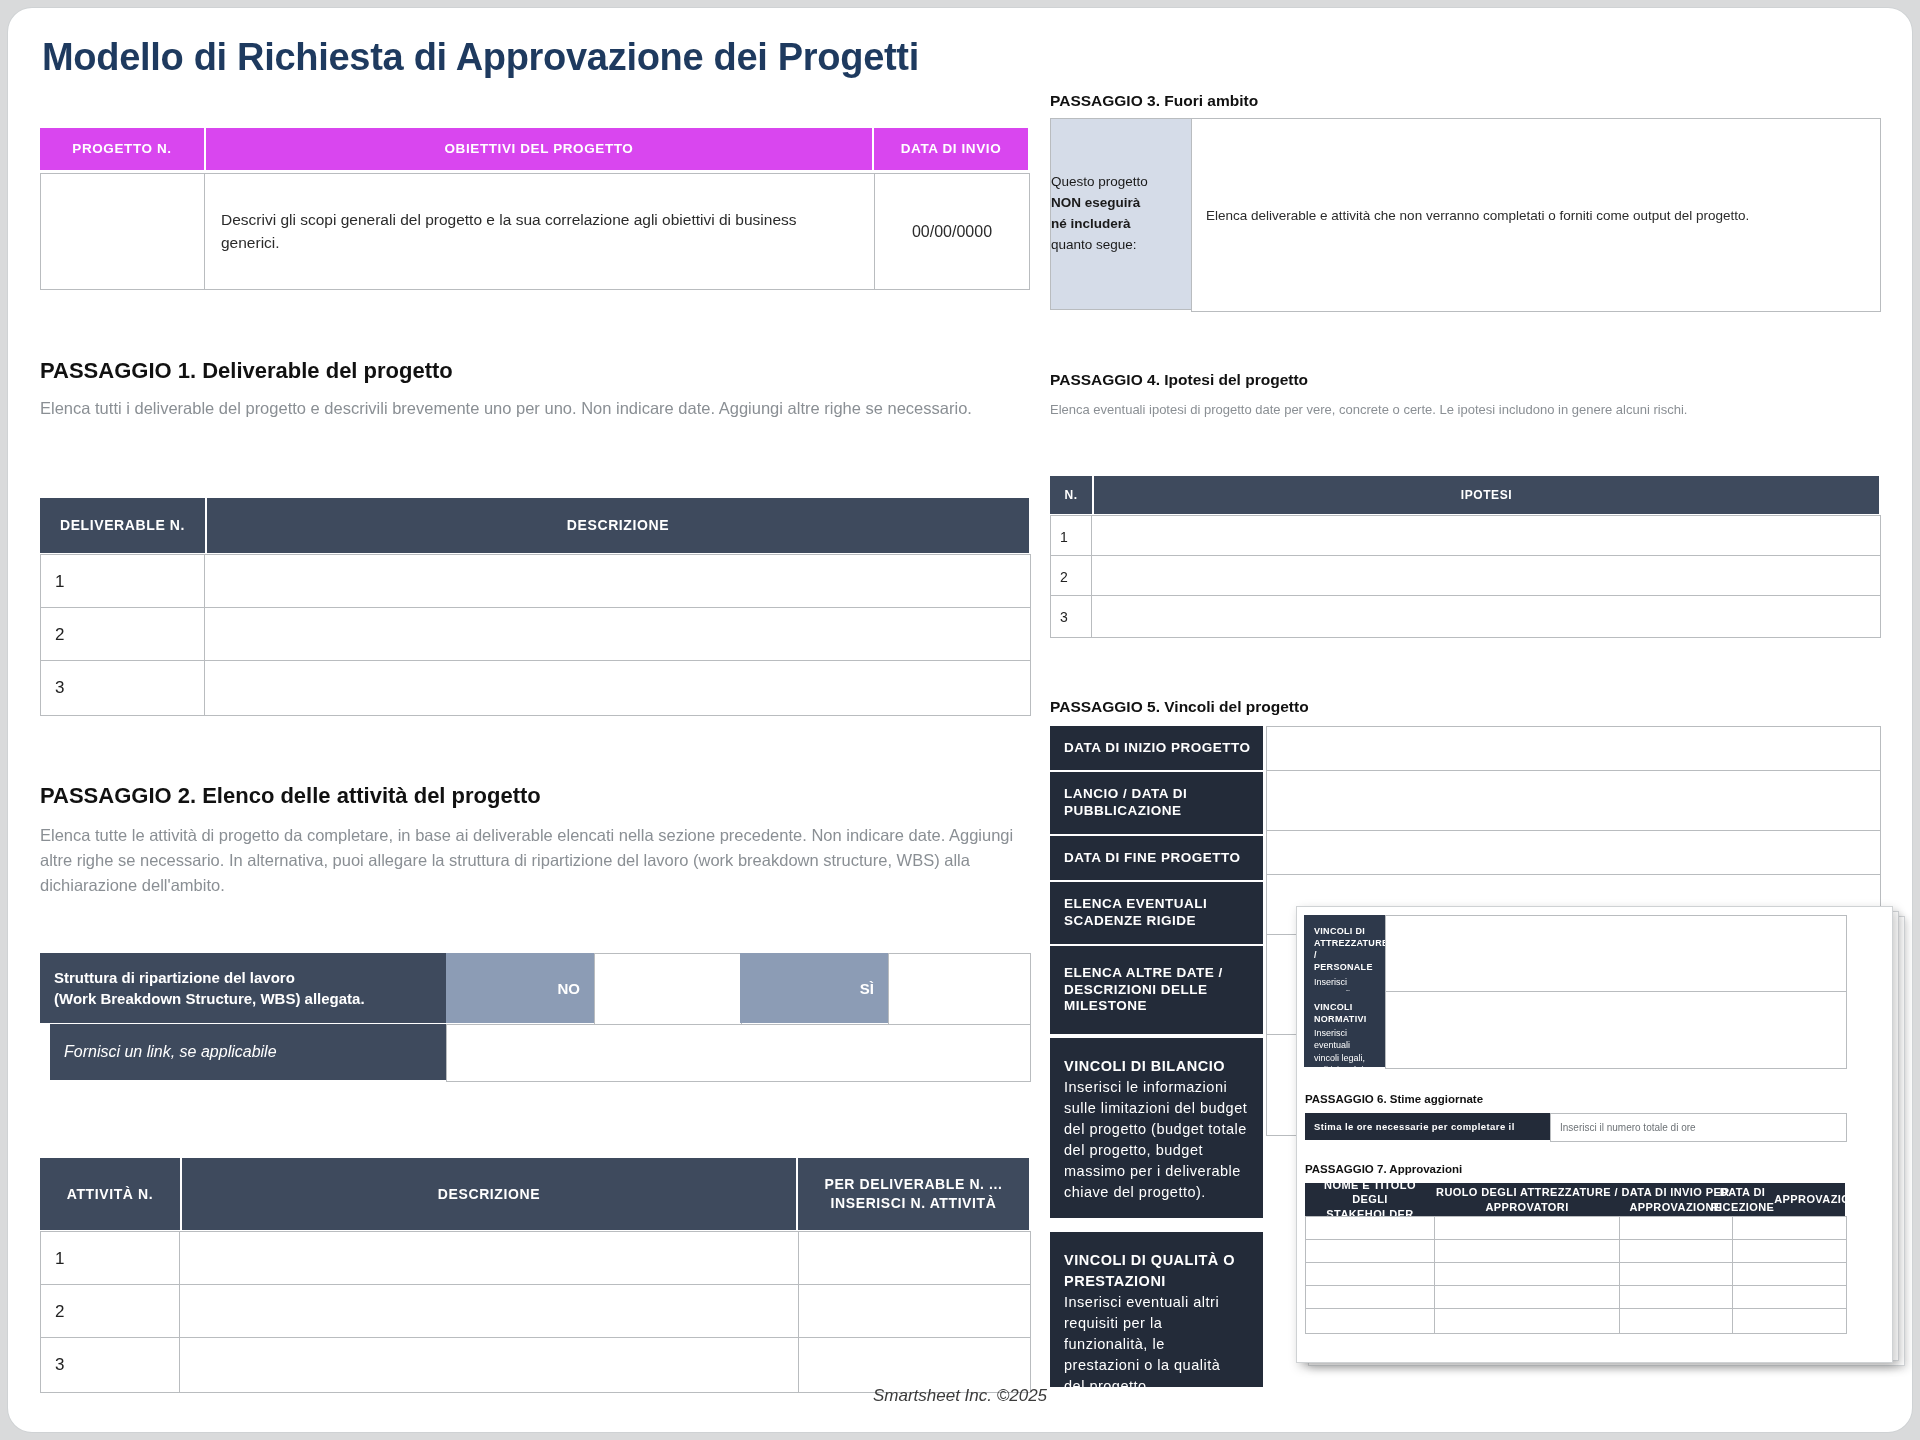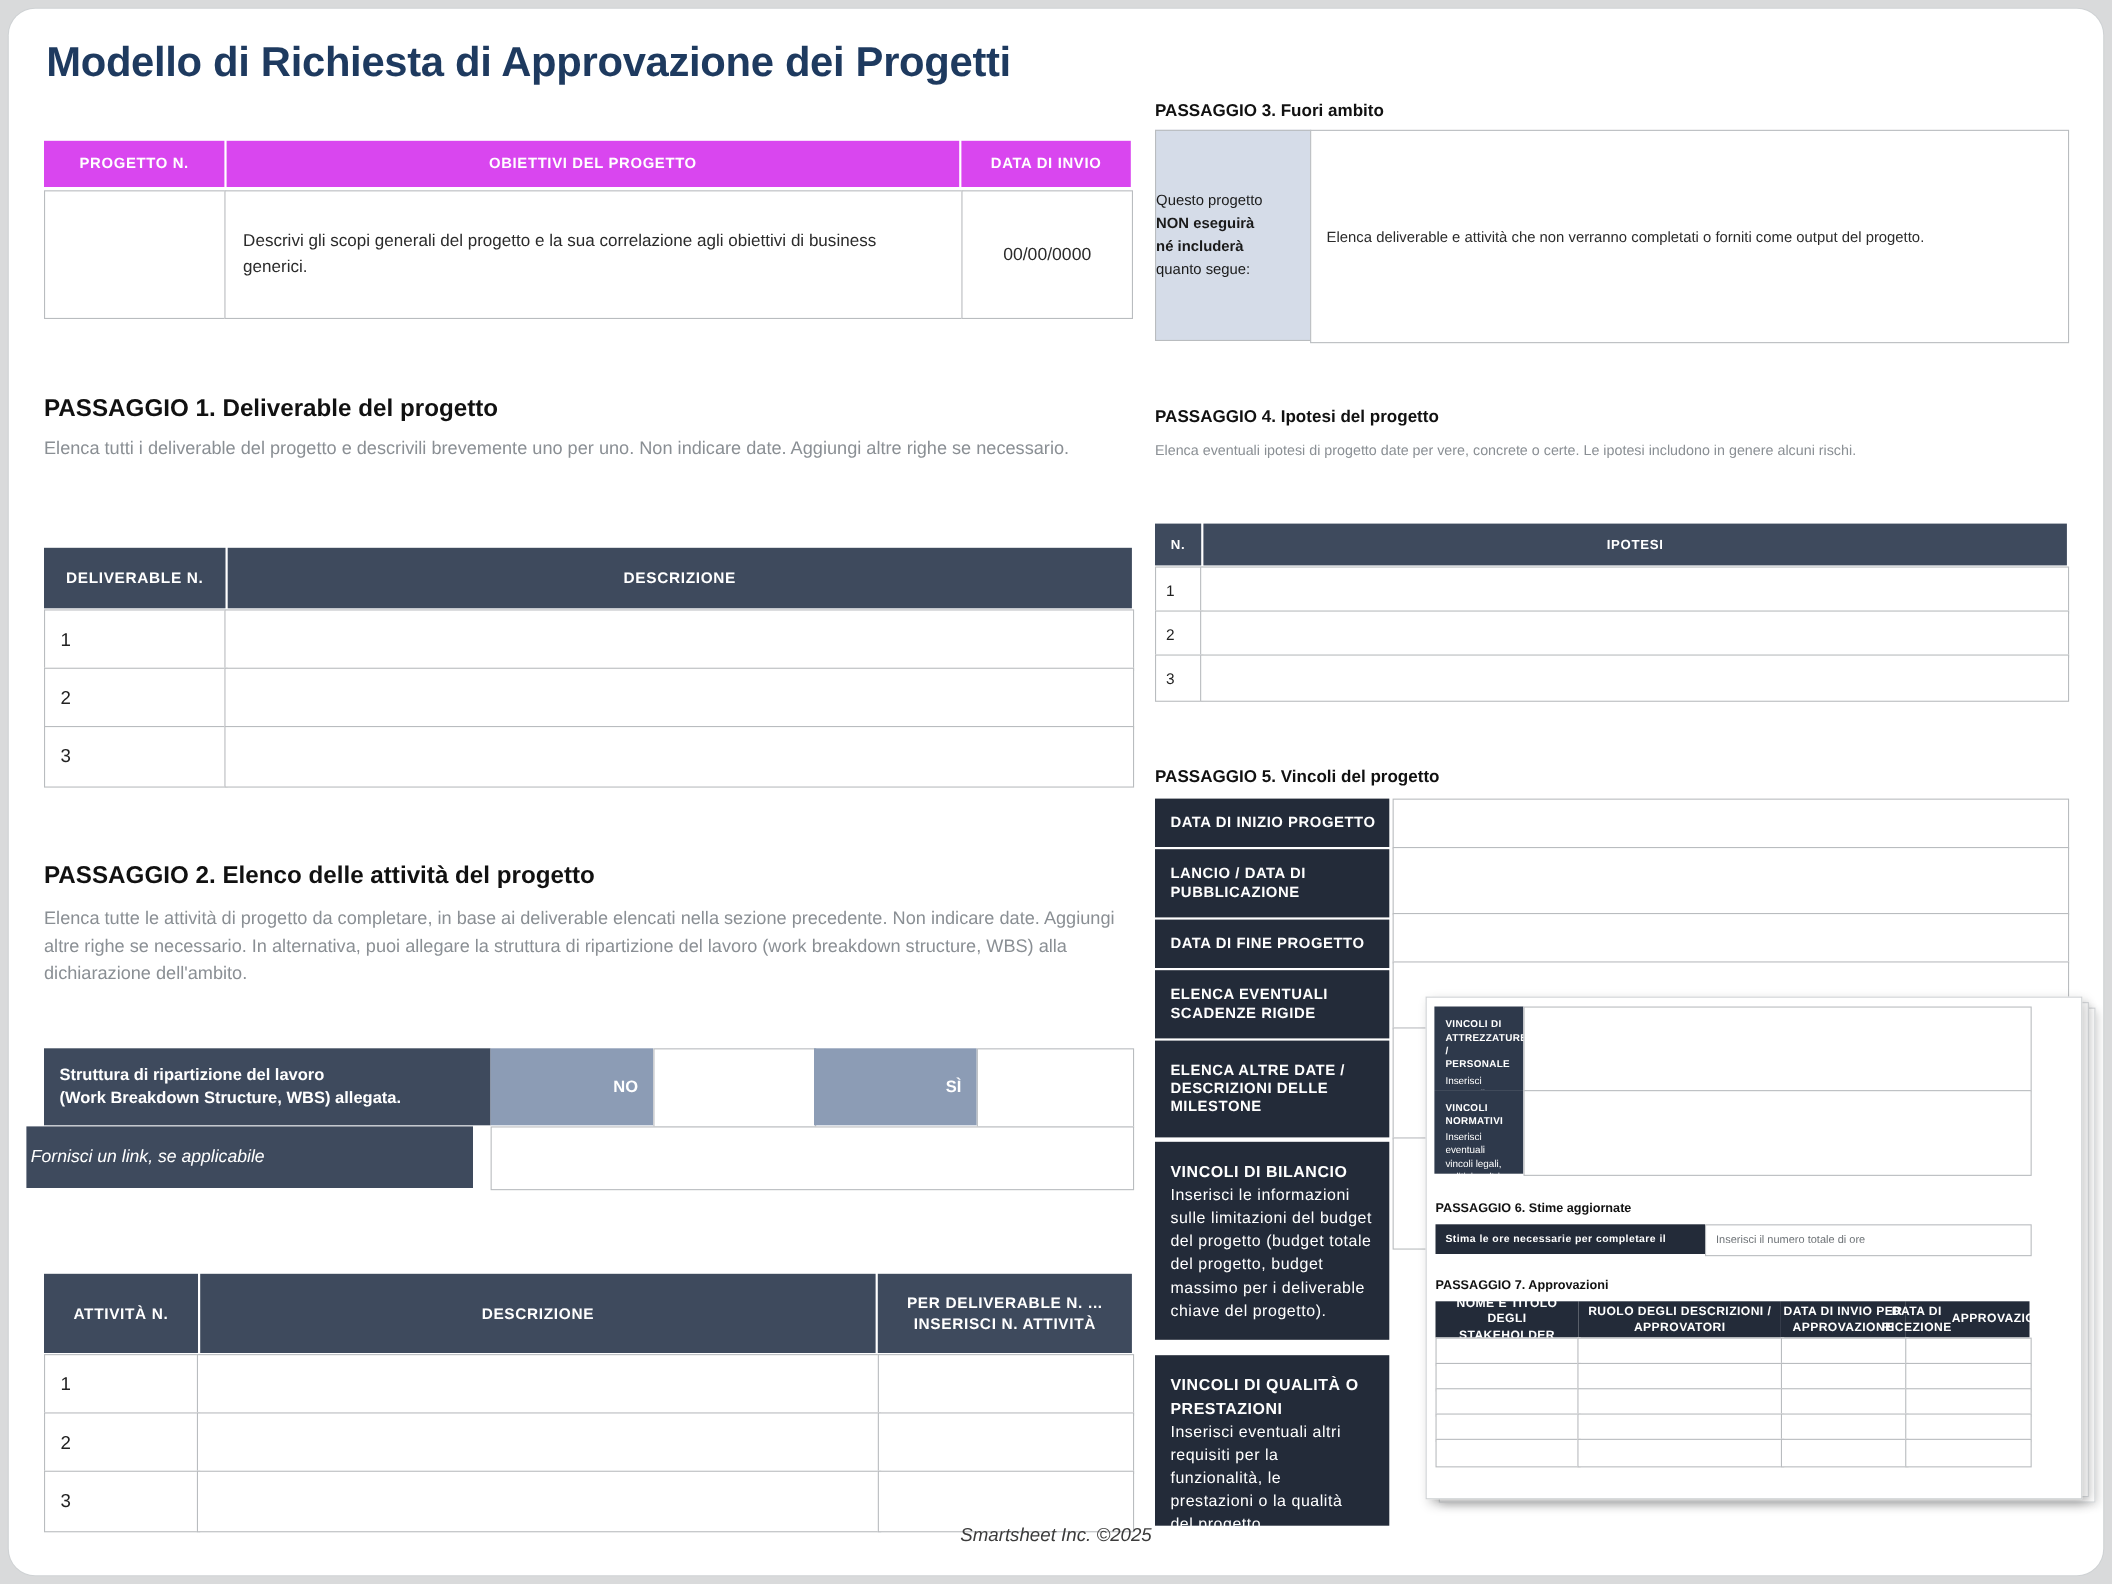--- a/index.html
+++ b/index.html
@@ -142,22 +142,22 @@
           <span>NO</span>
         </div>
     <div class="cellbox" style="position:absolute;left:586px;top:945px;width:146px;height:70px;"></div>
     <div style="position:absolute;left:732px;top:945px;width:148px;height:70px;background:#8c9cb5;color:#fff;
                 font-weight:bold;font-size:15px;display:flex;align-items:center;justify-content:flex-end;
                 padding-right:14px;box-sizing:border-box;">
           <span>SÌ</span>
         </div>
     <div class="cellbox" style="position:absolute;left:880px;top:945px;width:141px;height:70px;"></div>
 
-    <div style="position:absolute;left:16px;top:1016px;width:406px;height:56px;background:#3e4a5d;color:#fff;
-                font-style:italic;font-size:16px;display:flex;align-items:center;padding-left:4px;box-sizing:border-box;">
+    <div style="position:absolute;left:42px;top:1016px;width:406px;height:56px;background:#3e4a5d;color:#fff;
+                font-style:italic;font-size:16px;display:flex;align-items:center;padding-left:14px;box-sizing:border-box;">
       <span>Fornisci un link, se applicabile</span>
     </div>
     <div class="cellbox" style="position:absolute;left:438px;top:1016px;width:583px;height:56px;"></div>
   </div>
 
   <div>
     <div class="hd-navy" style="position:absolute;left:32px;top:1150px;width:140px;height:72px;line-height:72px;">ATTIVITÀ N.</div>
     <div class="hd-navy" style="position:absolute;left:174px;top:1150px;width:614px;height:72px;line-height:72px;">DESCRIZIONE</div>
     <div class="hd-navy" style="position:absolute;left:790px;top:1150px;width:231px;height:72px;display:flex;flex-direction:column;
                 align-items:center;justify-content:center;line-height:1.35;">
@@ -282,21 +282,21 @@
     </div>
 
     <div style="position:absolute;left:8px;top:256px;font-weight:bold;font-size:11.5px;color:#111;">PASSAGGIO 7. Approvazioni</div>
 
     <div>
       <div class="hd-dark" style="position:absolute;left:8px;top:276px;width:130px;height:33px;display:flex;flex-direction:column;align-items:center;justify-content:center;line-height:1.3;">
         <span>NOME E TITOLO DEGLI</span>
         <span>STAKEHOLDER</span>
       </div>
       <div class="hd-dark" style="position:absolute;left:138px;top:276px;width:184px;height:33px;display:flex;flex-direction:column;align-items:center;justify-content:center;line-height:1.3;">
-        <span>RUOLO DEGLI DESCRIZIONI /</span>
+        <span>RUOLO DEGLI ATTREZZATURE /</span>
         <span>APPROVATORI</span>
       </div>
       <div class="hd-dark" style="position:absolute;left:322px;top:276px;width:113px;height:33px;display:flex;flex-direction:column;align-items:center;justify-content:center;line-height:1.3;">
         <span>DATA DI INVIO PER</span>
         <span>APPROVAZIONE</span>
       </div>
       <div class="hd-dark" style="position:absolute;left:435px;top:276px;width:113px;height:33px;display:flex;flex-direction:row;align-items:center;justify-content:center;line-height:1.3;">
         <span>DATA DI RICEZIONE</span>
         <span>APPROVAZIONE</span>
       </div>

